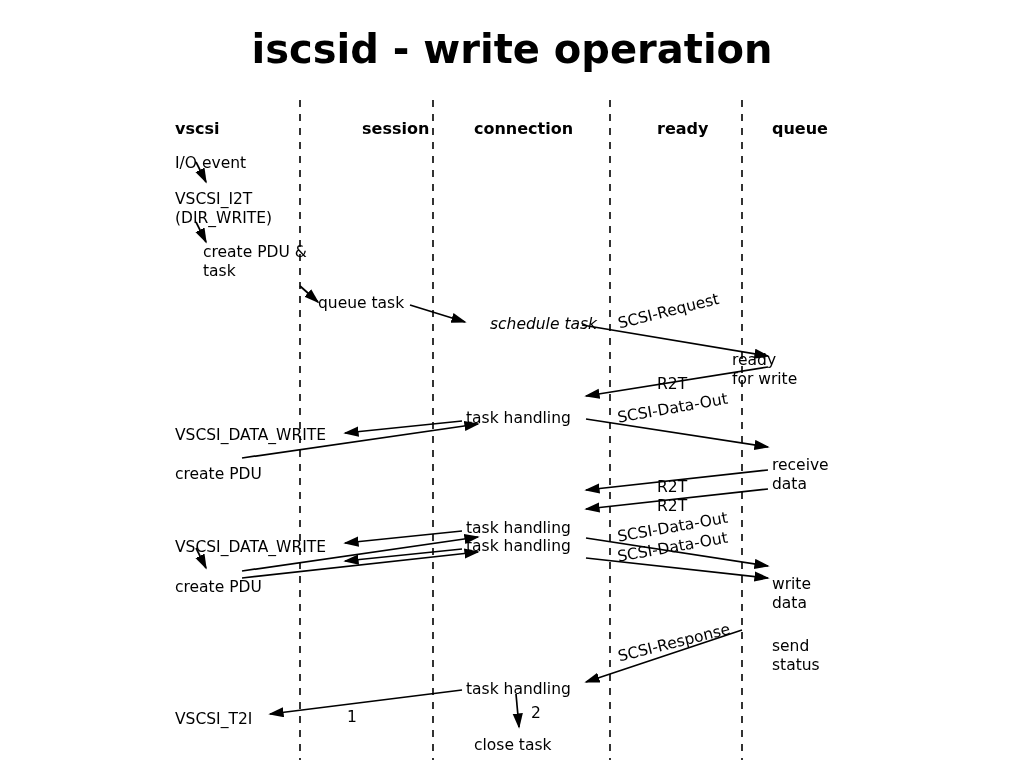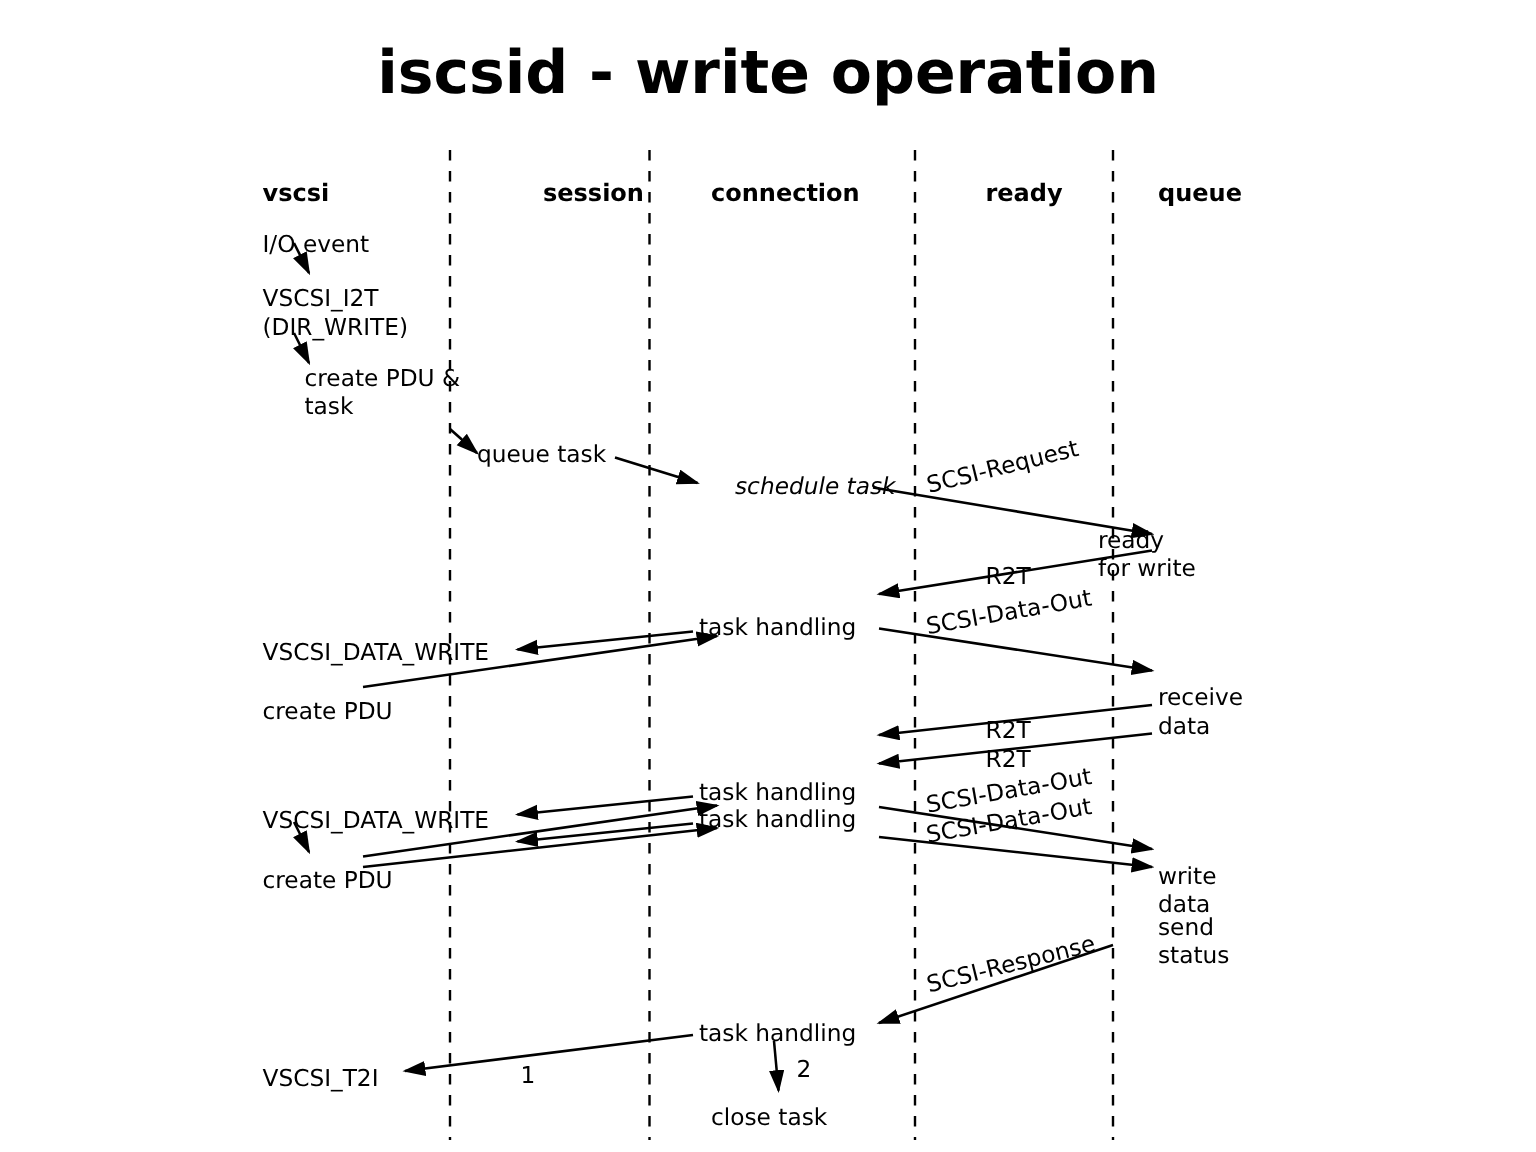--- a/index.html
+++ b/index.html
@@ -124,21 +124,21 @@
       <div class="note" style="left: 657px; top: 478px;">R2T</div>
       <div class="note" style="left: 657px; top: 497px;">R2T</div>
       <div class="note" style="left: 466px; top: 519px;">task handling</div>
       <div class="note" style="left: 616px; top: 528px; transform: rotate(-10deg); transform-origin: left top;">SCSI-Data-Out</div>
       <div class="note" style="left: 175px; top: 538px;">VSCSI_DATA_WRITE</div>
       <div class="note" style="left: 466px; top: 537px;">task handling</div>
       <div class="note" style="left: 616px; top: 548px; transform: rotate(-10deg); transform-origin: left top;">SCSI-Data-Out</div>
       <div class="note" style="left: 175px; top: 578px;">create PDU</div>
       <div class="note" style="left: 772px; top: 575px;">write
 data</div>
-      <div class="note" style="left: 772px; top: 609px;">send
+      <div class="note" style="left: 772px; top: 637px;">send
 status</div>
       <div class="note" style="left: 616px; top: 648px; transform: rotate(-14deg); transform-origin: left top;">SCSI-Response</div>
       <div class="note" style="left: 466px; top: 680px;">task handling</div>
       <div class="note" style="left: 175px; top: 710px;">VSCSI_T2I</div>
       <div class="note" style="left: 347px; top: 708px;">1</div>
       <div class="note" style="left: 531px; top: 704px;">2</div>
       <div class="note" style="left: 474px; top: 736px;">close task</div>
     </div>
 
 </div>

